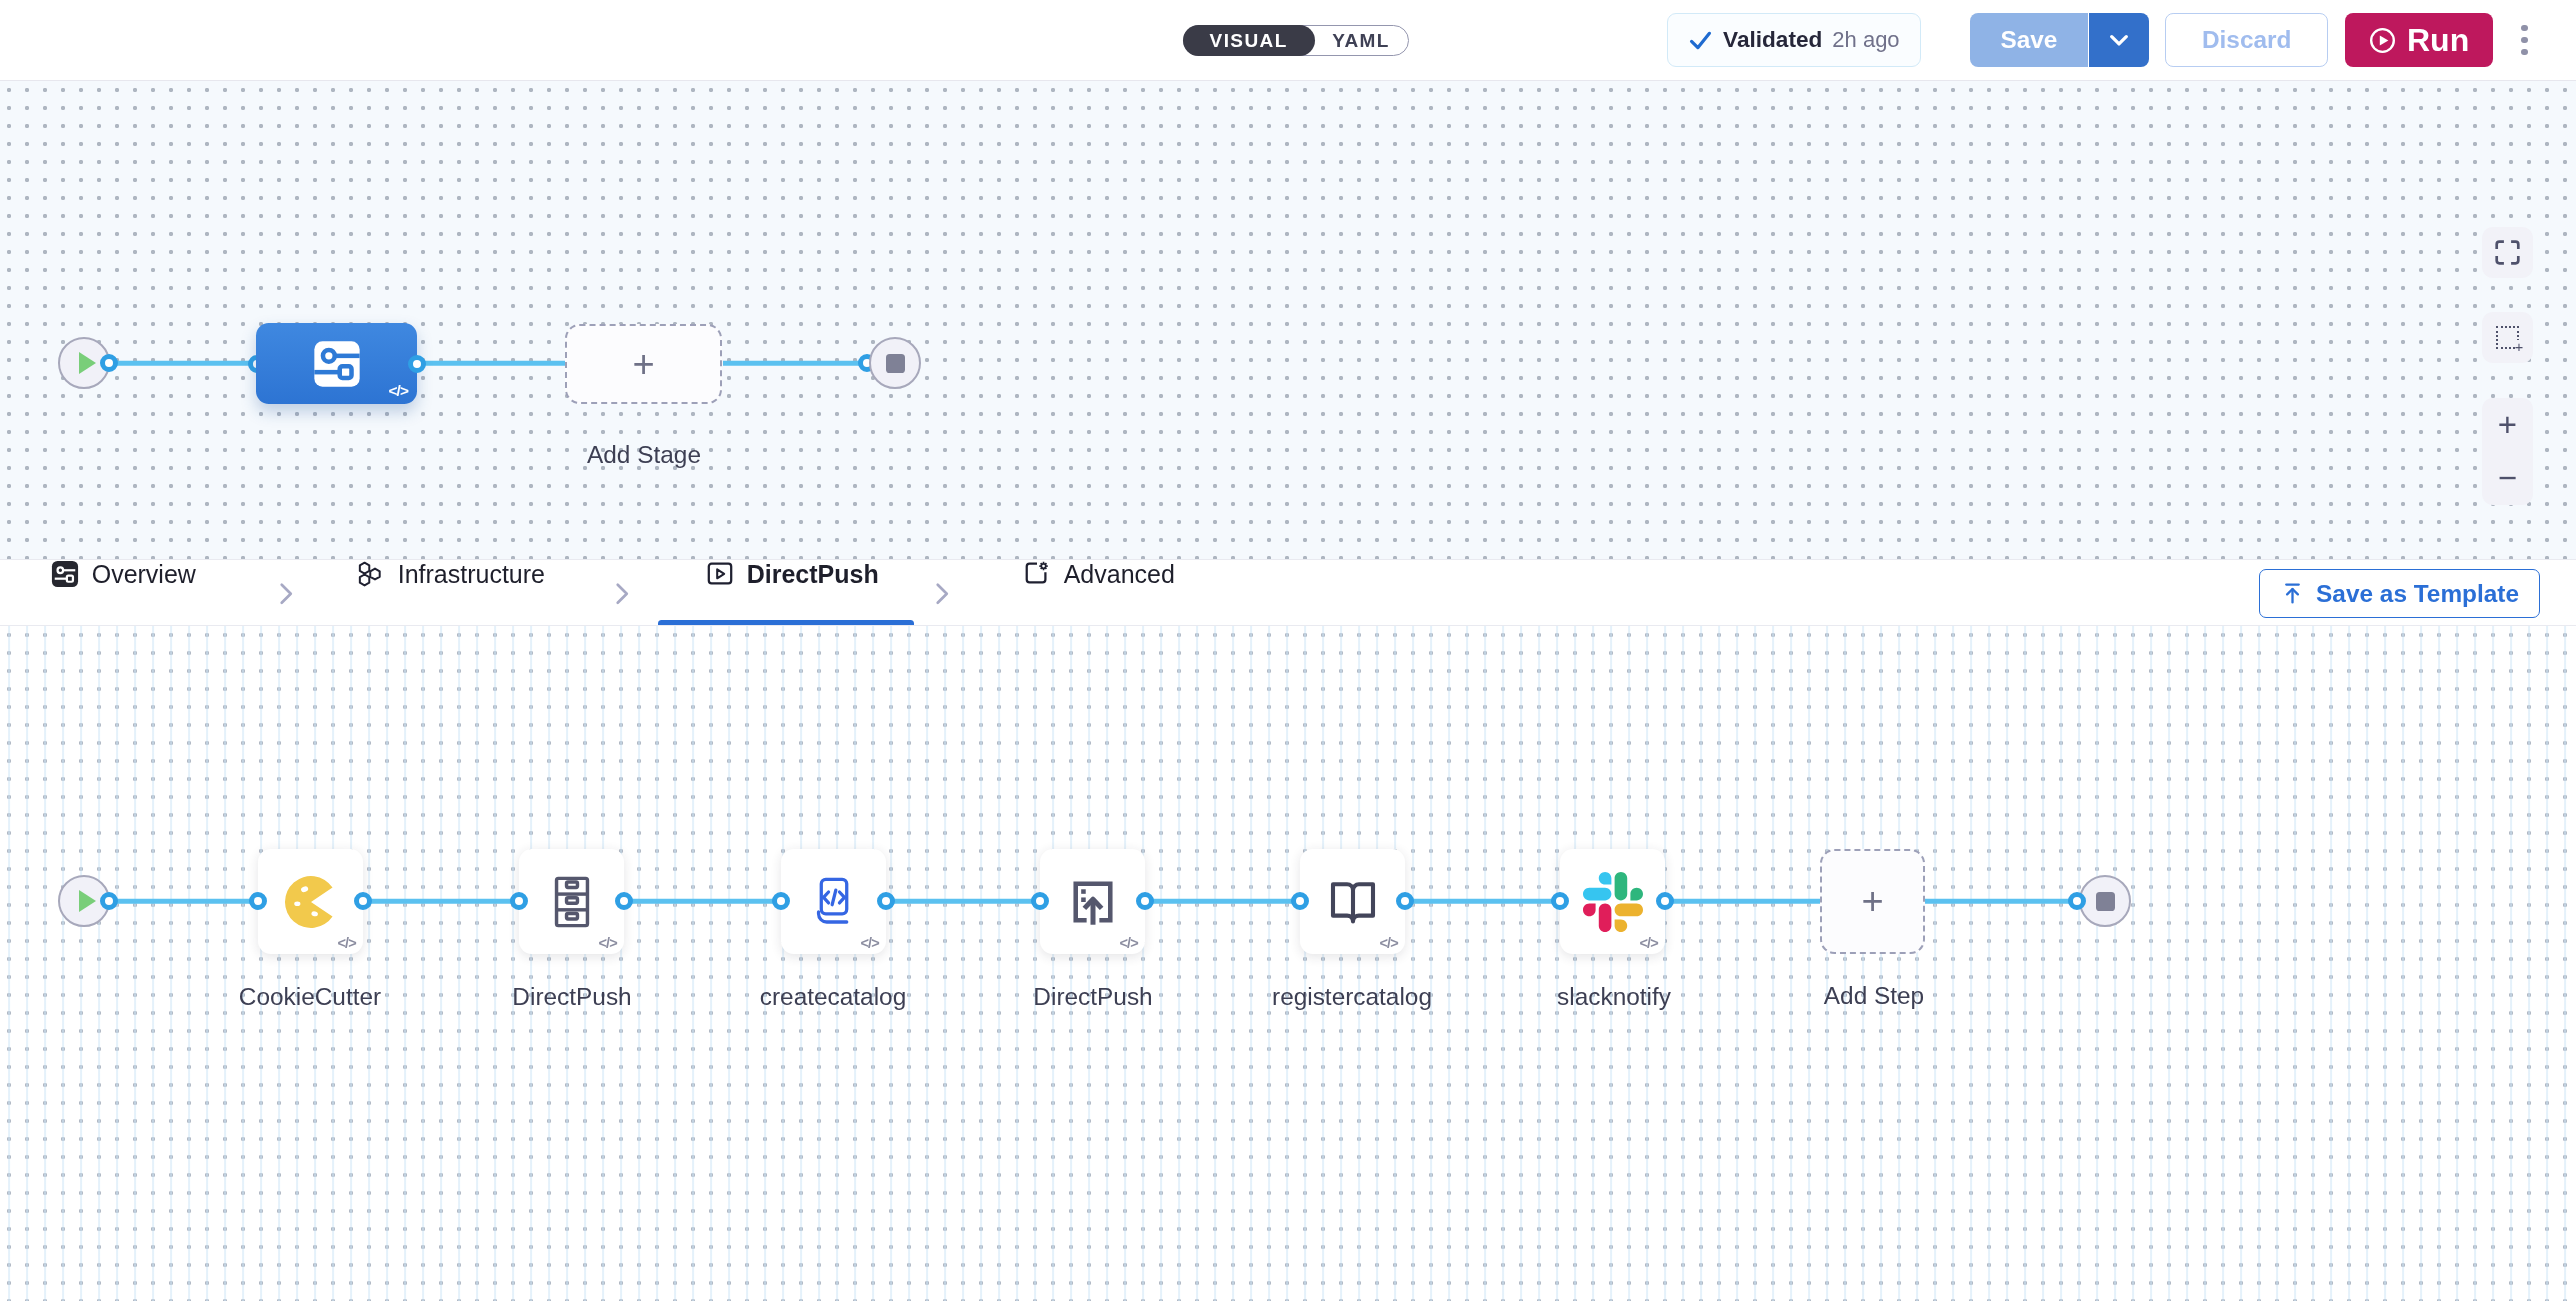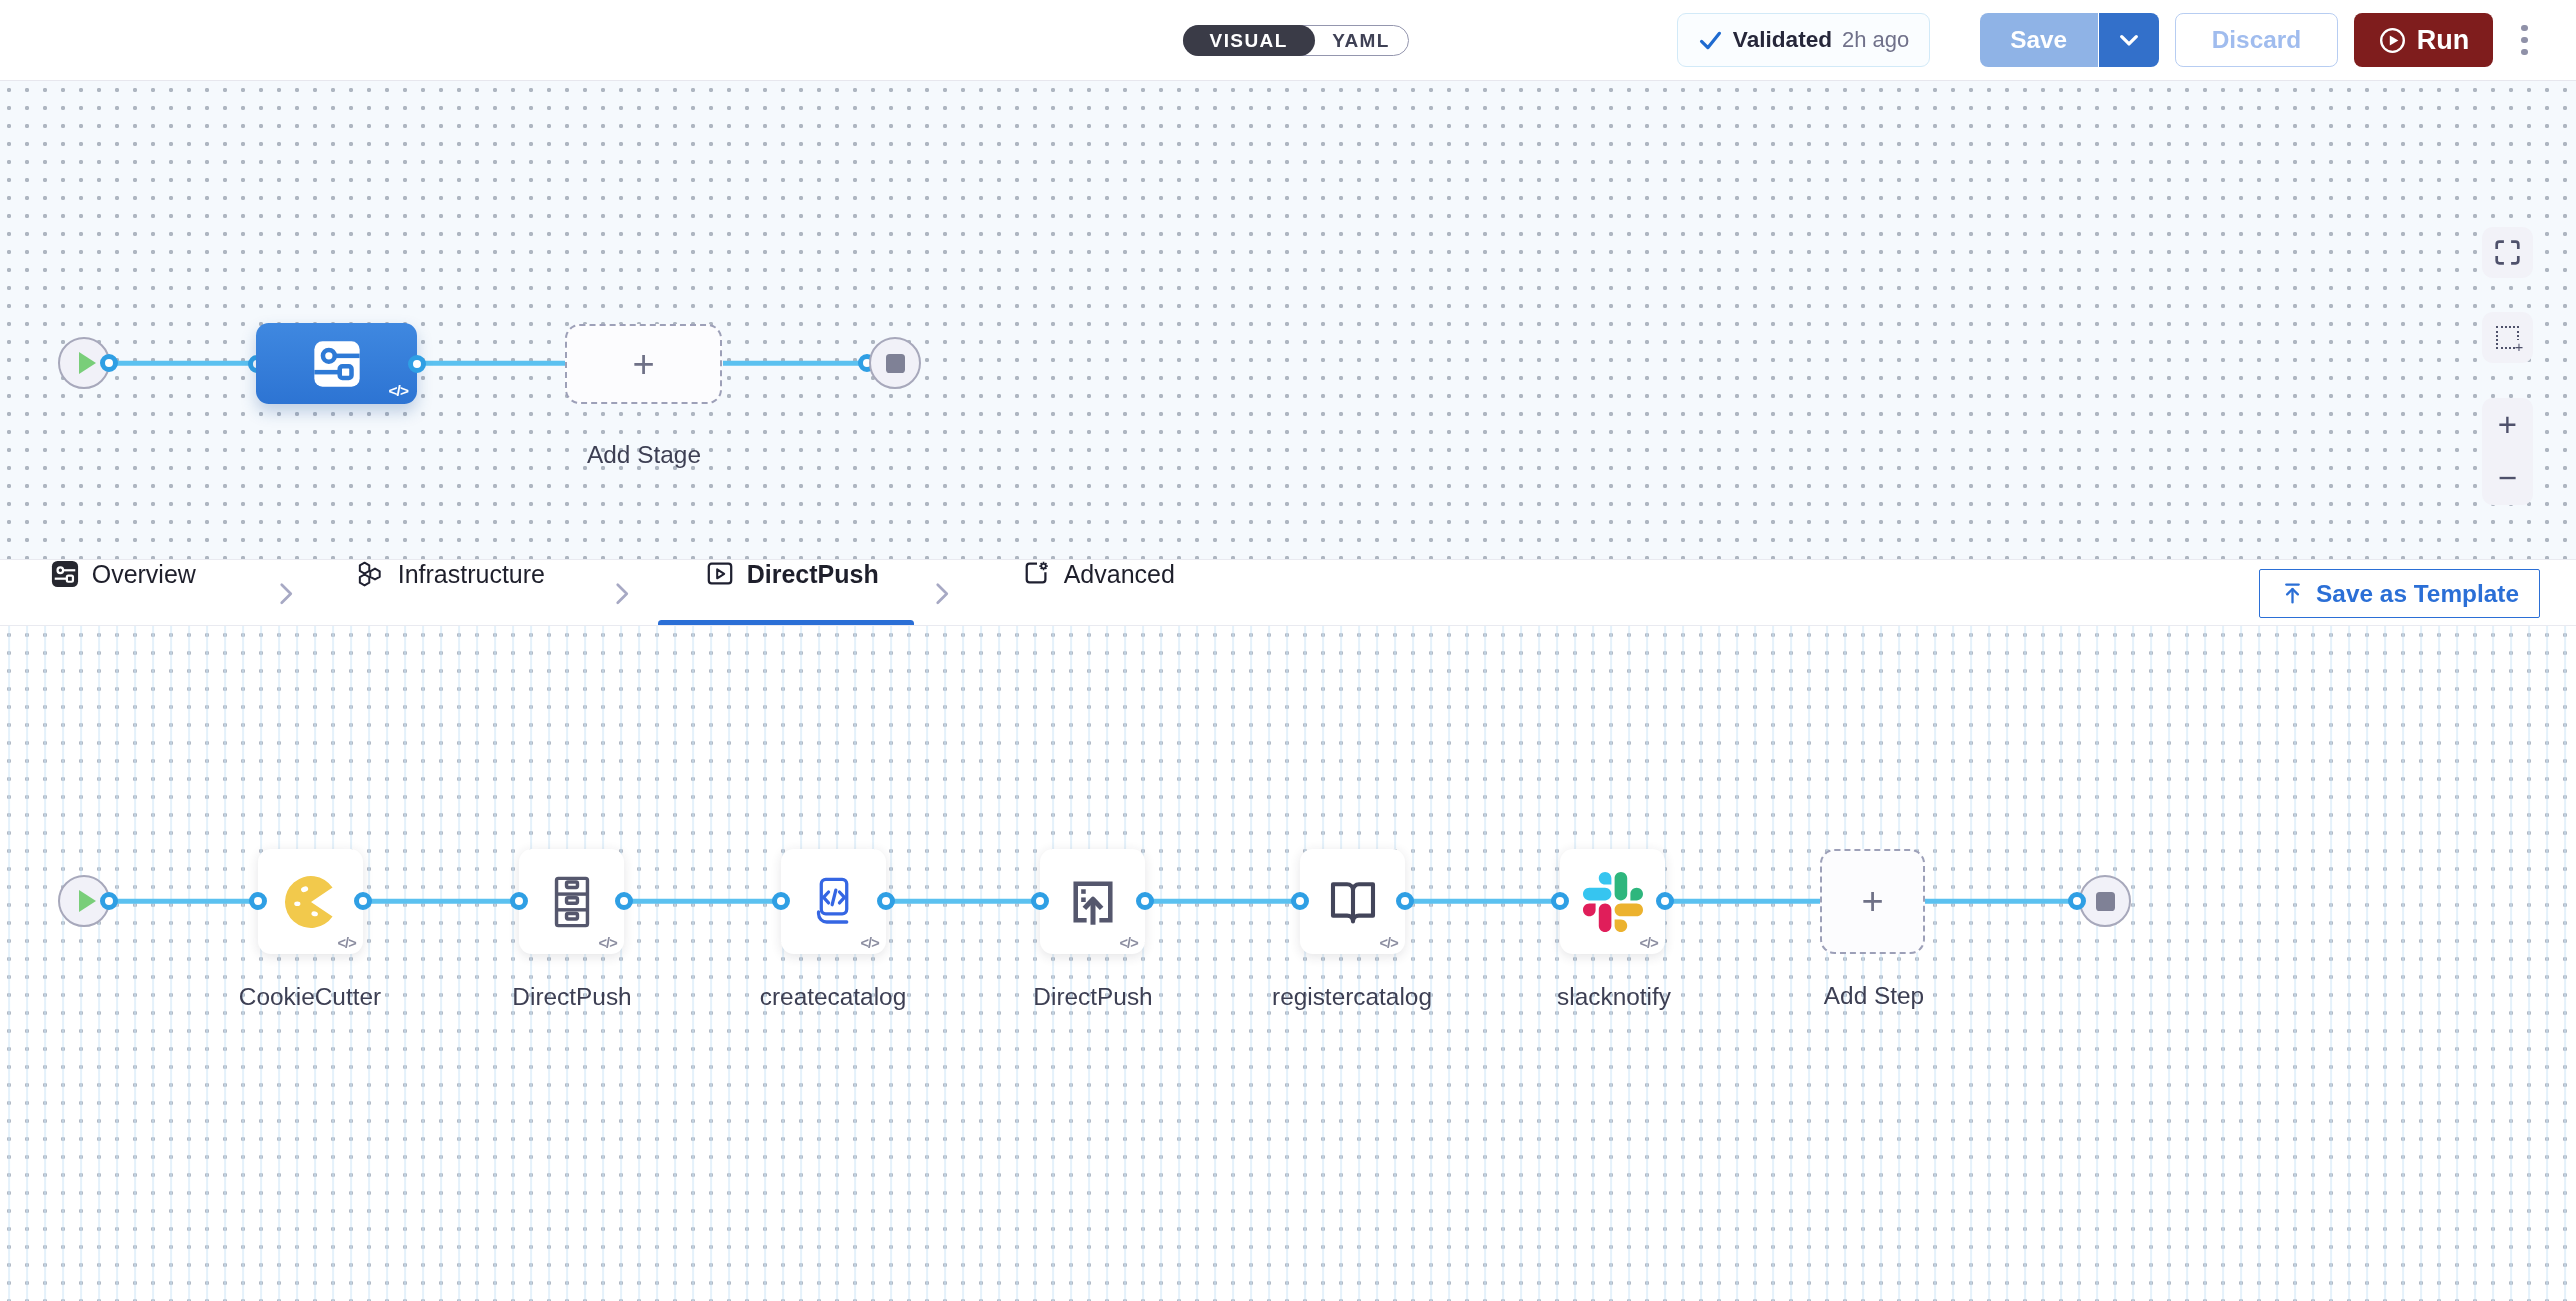--- a/index.html
+++ b/index.html
@@ -29,22 +29,22 @@
   .badge .b2 { font-size: 22px; color: #70718a; }
 
   .save-split { display: flex; height: 54px; border-radius: 8.1px; overflow: hidden; }
   .save-main { width: 119px; background: #8fb3e6; color: #fff; font-size: 24.4px; font-weight: 700;
     border: none; border-right: 1.8px solid #fff; cursor: default; font-family: inherit; }
   .save-caret { width: 60px; background: #3370ca; border: none; display: flex;
     align-items: center; justify-content: center; cursor: pointer; }
 
   .btn-discard { width: 163px; height: 54px; background: #fff; border: 1.8px solid #b7cdf2;
     border-radius: 8.1px; color: #a0bcee; font-size: 24.4px; font-weight: 700; font-family: inherit; cursor: default; }
-  .btn-run { height: 54px; padding: 0 23.5px; background: #7f1d1d; border: none; border-radius: 8.1px;
-    color: #fff; font-size: 27px; font-weight: 700; display: flex; align-items: center; gap: 10px;
+  .btn-run { height: 54px; padding: 0 23.5px; background: #be185d; border: none; border-radius: 8.1px;
+    color: #fff; font-size: 32px; font-weight: 700; display: flex; align-items: center; gap: 10px;
     font-family: inherit; cursor: pointer; }
   .kebab { width: 31px; height: 54px; display: flex; flex-direction: column; align-items: center;
     justify-content: center; gap: 5.4px; cursor: pointer; }
   .kebab i { width: 6.3px; height: 6.3px; border-radius: 50%; background: #8f91a8; }
 
   
   .canvas { position: relative; }
   .canvas-stage { height: 478px; background-color: #f5f9fd;
     background-image: radial-gradient(circle at 9px 9px, #aeb6c1 1.9px, rgba(0,0,0,0) 2.4px);
     background-size: 18px 18px; }
@@ -91,21 +91,21 @@
 
   
   .tabbar { position: relative; height: 67px; background: #fff; border-top: 0.9px solid #e9eaf0;
     border-bottom: 0.9px solid #e9eaf0; z-index: 4; }
   .tab { position: absolute; top: 0; height: 100%; display: flex; gap: 12.7px;
     font-size: 25px; font-weight: 500; color: #1e1f2b; cursor: pointer; }
   .tab-sep { position: absolute; top: 22px; }
   .tab-underline { position: absolute; left: 658px; bottom: 0; width: 256px; height: 5.4px;
     background: #2b6fd6; border-radius: 3.6px 3.6px 0 0; }
   .btn-template { position: absolute; right: 36px; top: 9px; height: 49px; padding: 0 20px;
-    background: #fff; border: 1.8px solid #2b6fd6; border-radius: 2px; color: #2b6fd6;
+    background: #fff; border: 1.8px solid #2b6fd6; border-radius: 7px; color: #2b6fd6;
     font-size: 24.4px; font-weight: 700; display: flex; align-items: center; gap: 11px;
     font-family: inherit; cursor: pointer; }
 
   
   .step { position: absolute; top: 223px; width: 105px; height: 105px; background: #fff;
     border-radius: 12.7px; box-shadow: 0 2.7px 11px rgba(40,41,61,.12); display: flex;
     align-items: center; justify-content: center; cursor: pointer; }
   .step .code-badge { color: #8b8da0; font-size: 14.5px; right: 7.2px; bottom: 2.7px; }
 </style>
 </head>

